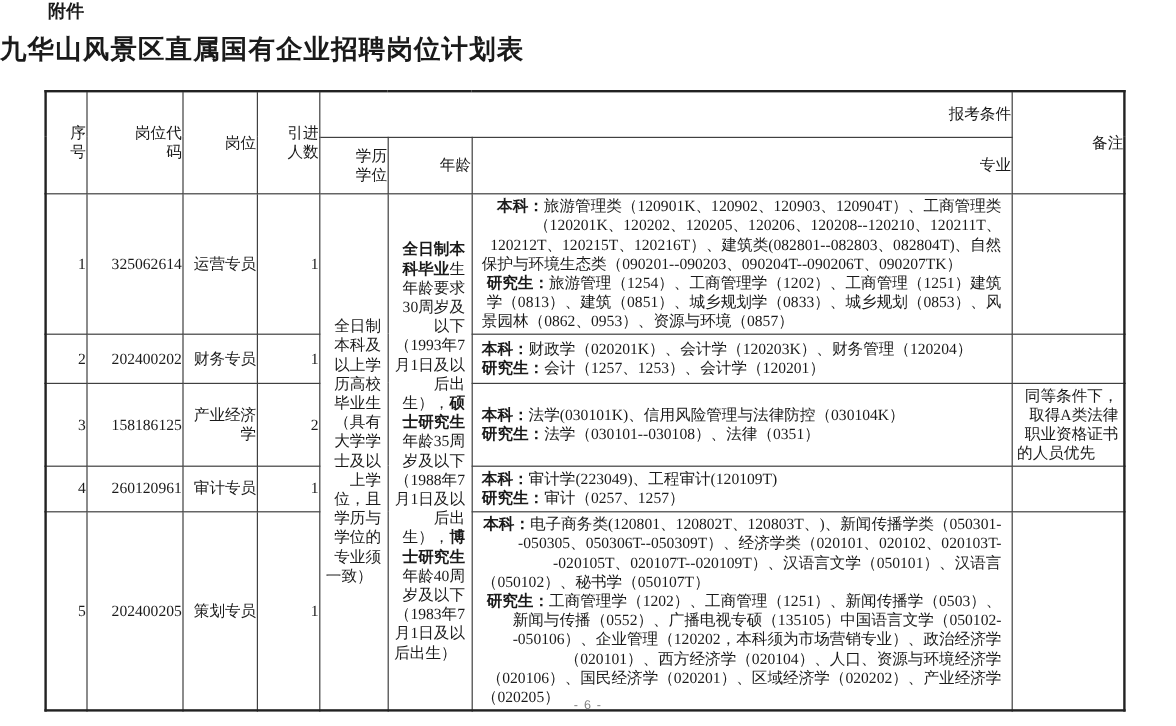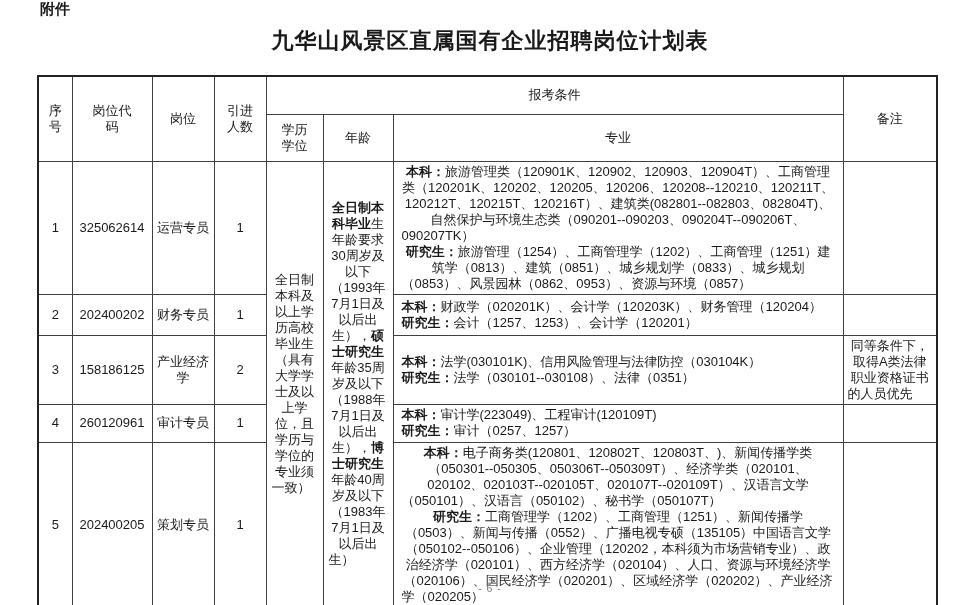--- a/index.html
+++ b/index.html
@@ -5,36 +5,37 @@
   * { margin: 0; padding: 0; box-sizing: border-box; }
   html, body { width: 980px; height: 605px; background: #ffffff; overflow: hidden; }
   body { font-family: "Liberation Sans", sans-serif; color: #1a1a1a; position: relative; }
 
   .attachment {
     position: absolute; left: 40px; top: 0;
     font-size: 15px; font-weight: 700;
   }
   .title {
     position: absolute; left: 0; top: 26px; width: 100%;
-    text-align: center; font-size: 22px; font-weight: 700; letter-spacing: 1px;
+    font-size: 22px; font-weight: 700; letter-spacing: 1px;
   }
 
   table.doc {
     position: absolute; left: 37px; top: 75px;
     border-collapse: collapse; table-layout: fixed;
     width: 899px;
     border: 2px solid #222222;
   }
   table.doc td {
     border: 1px solid #404040;
     vertical-align: middle;
-    text-align: center;
+    text-align: right;
     font-size: 13px;
     line-height: 16px;
     overflow: hidden;
+    font-family: Liberation Serif, serif;
   }
   tr.hr1 { height: 38px; }
   tr.hr2 { height: 47px; }
   tr.r1  { height: 112px; }
   tr.r2  { height: 41px; }
   tr.r3  { height: 67px; }
   tr.r4  { height: 38px; }
   tr.r5  { height: 126px; }
 
   td.hc { font-size: 14.5px; line-height: 18px; }

